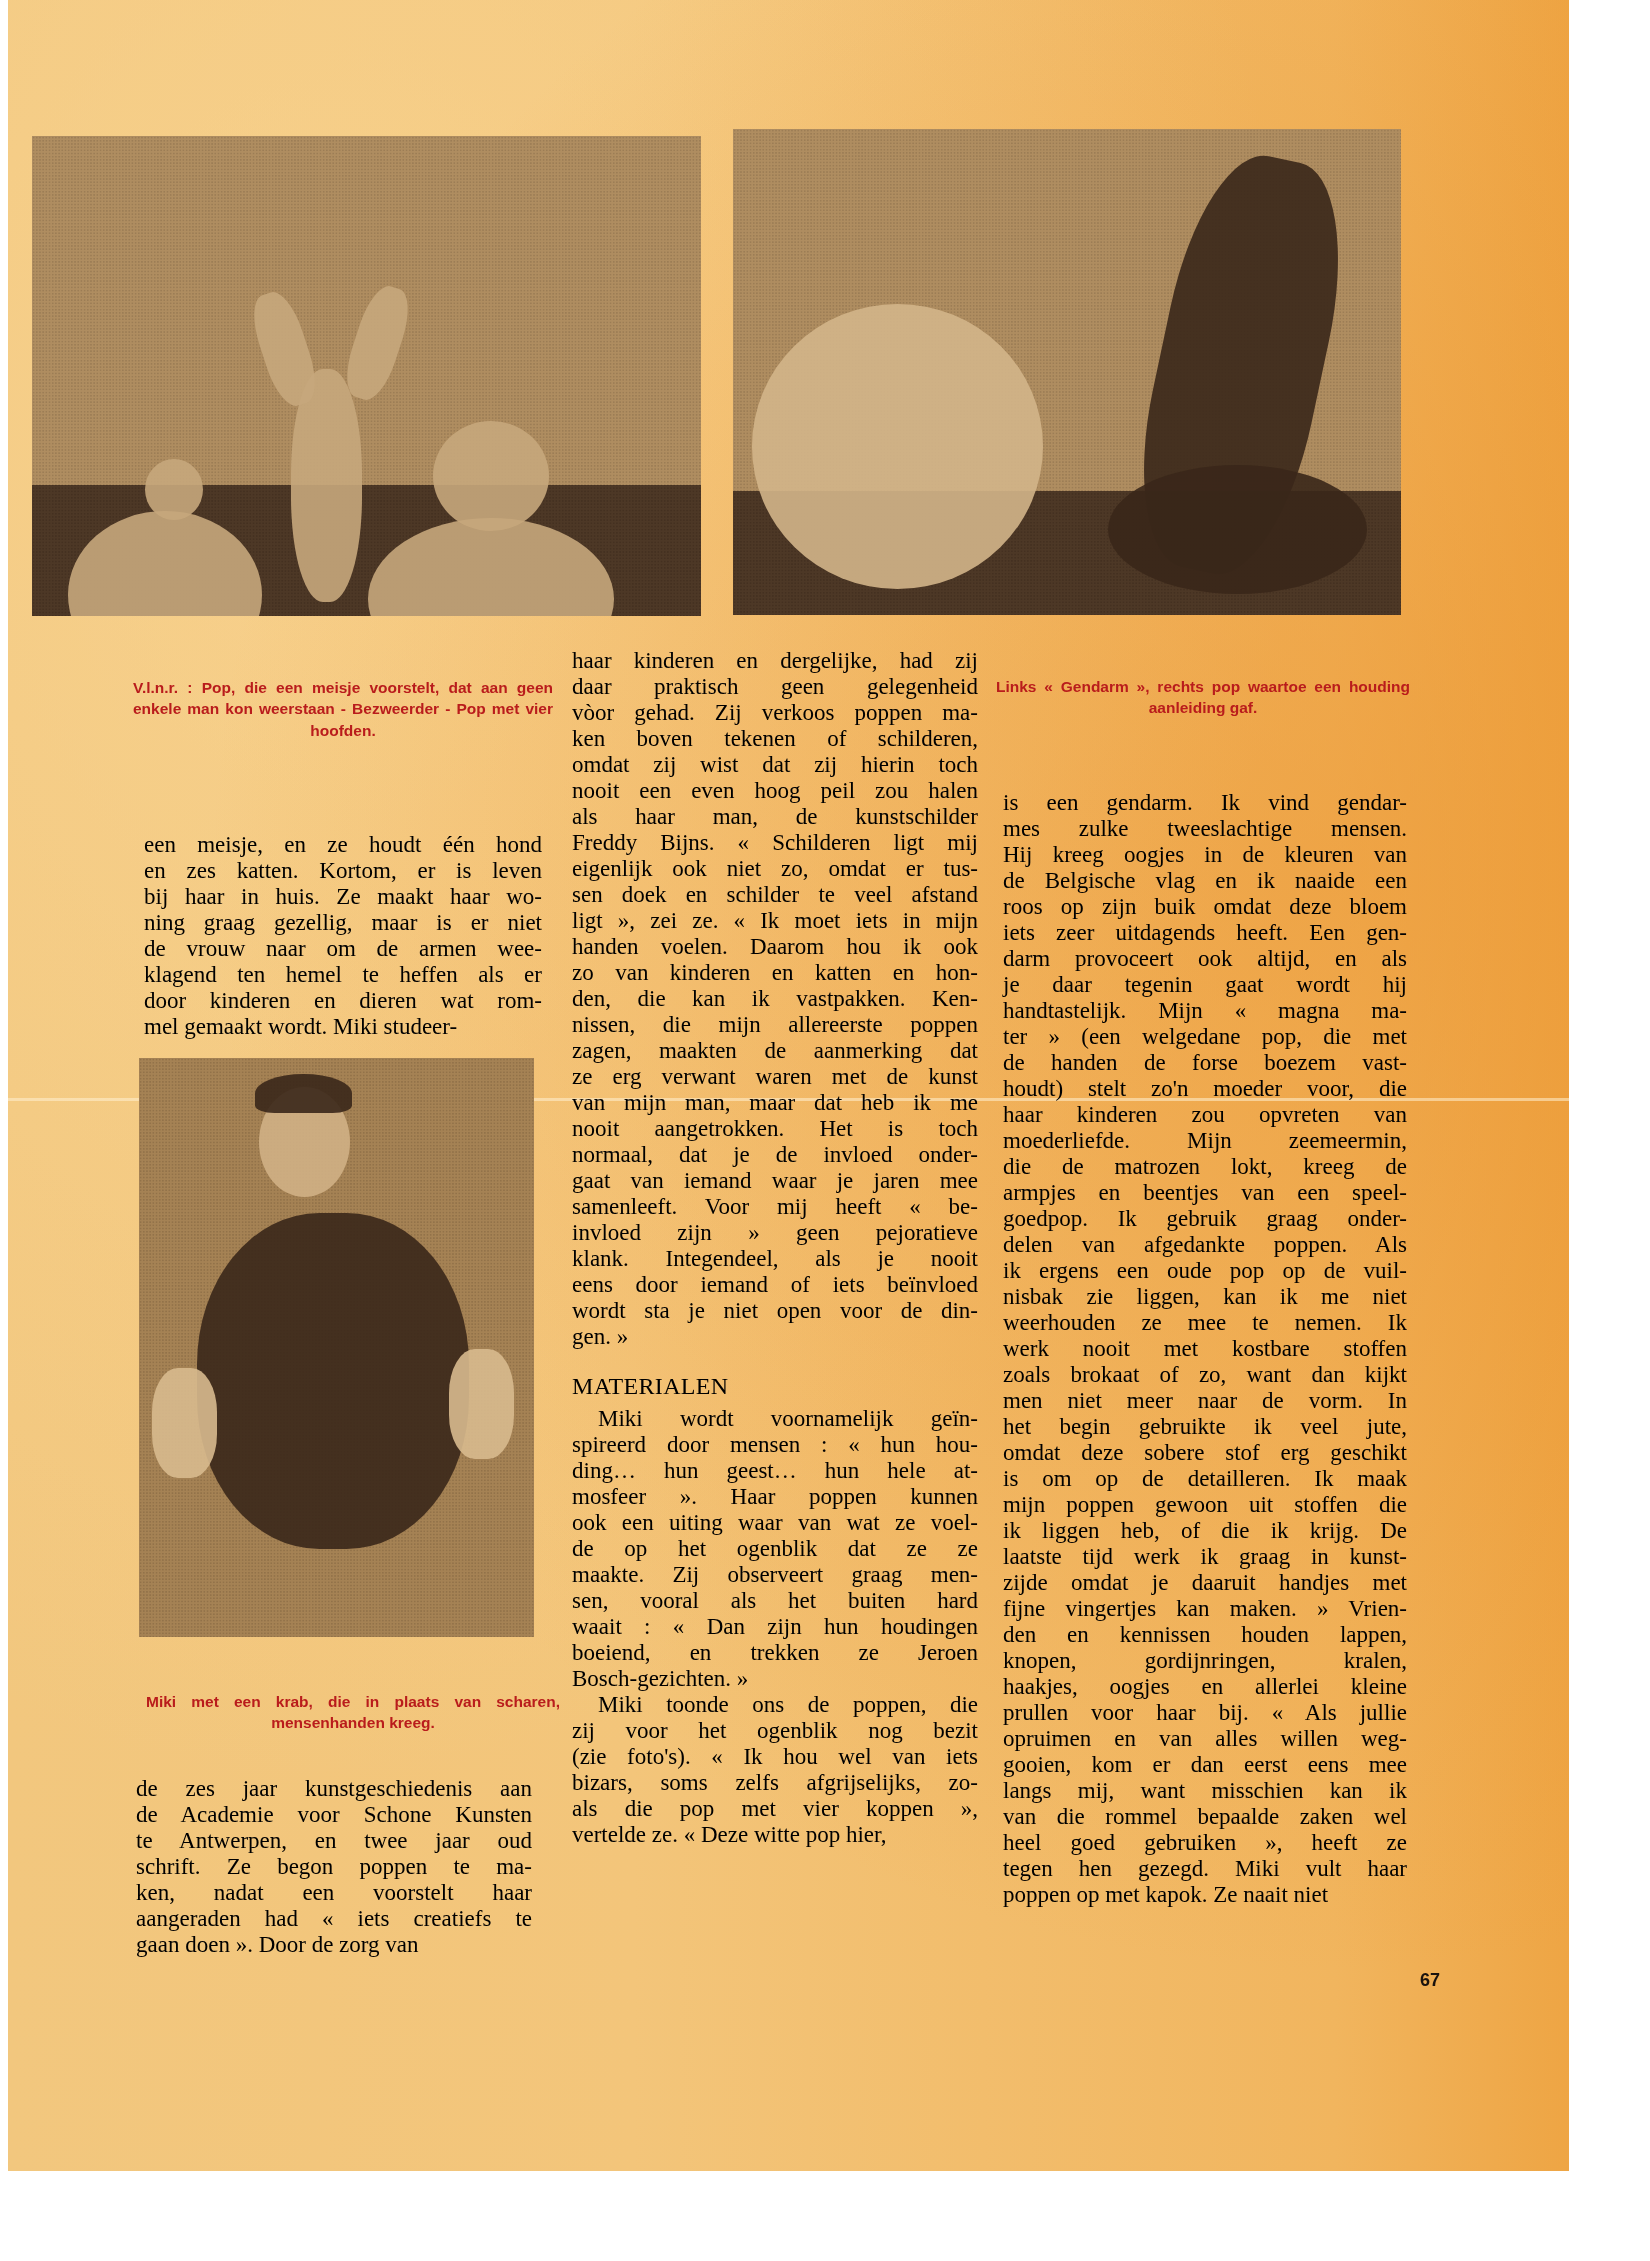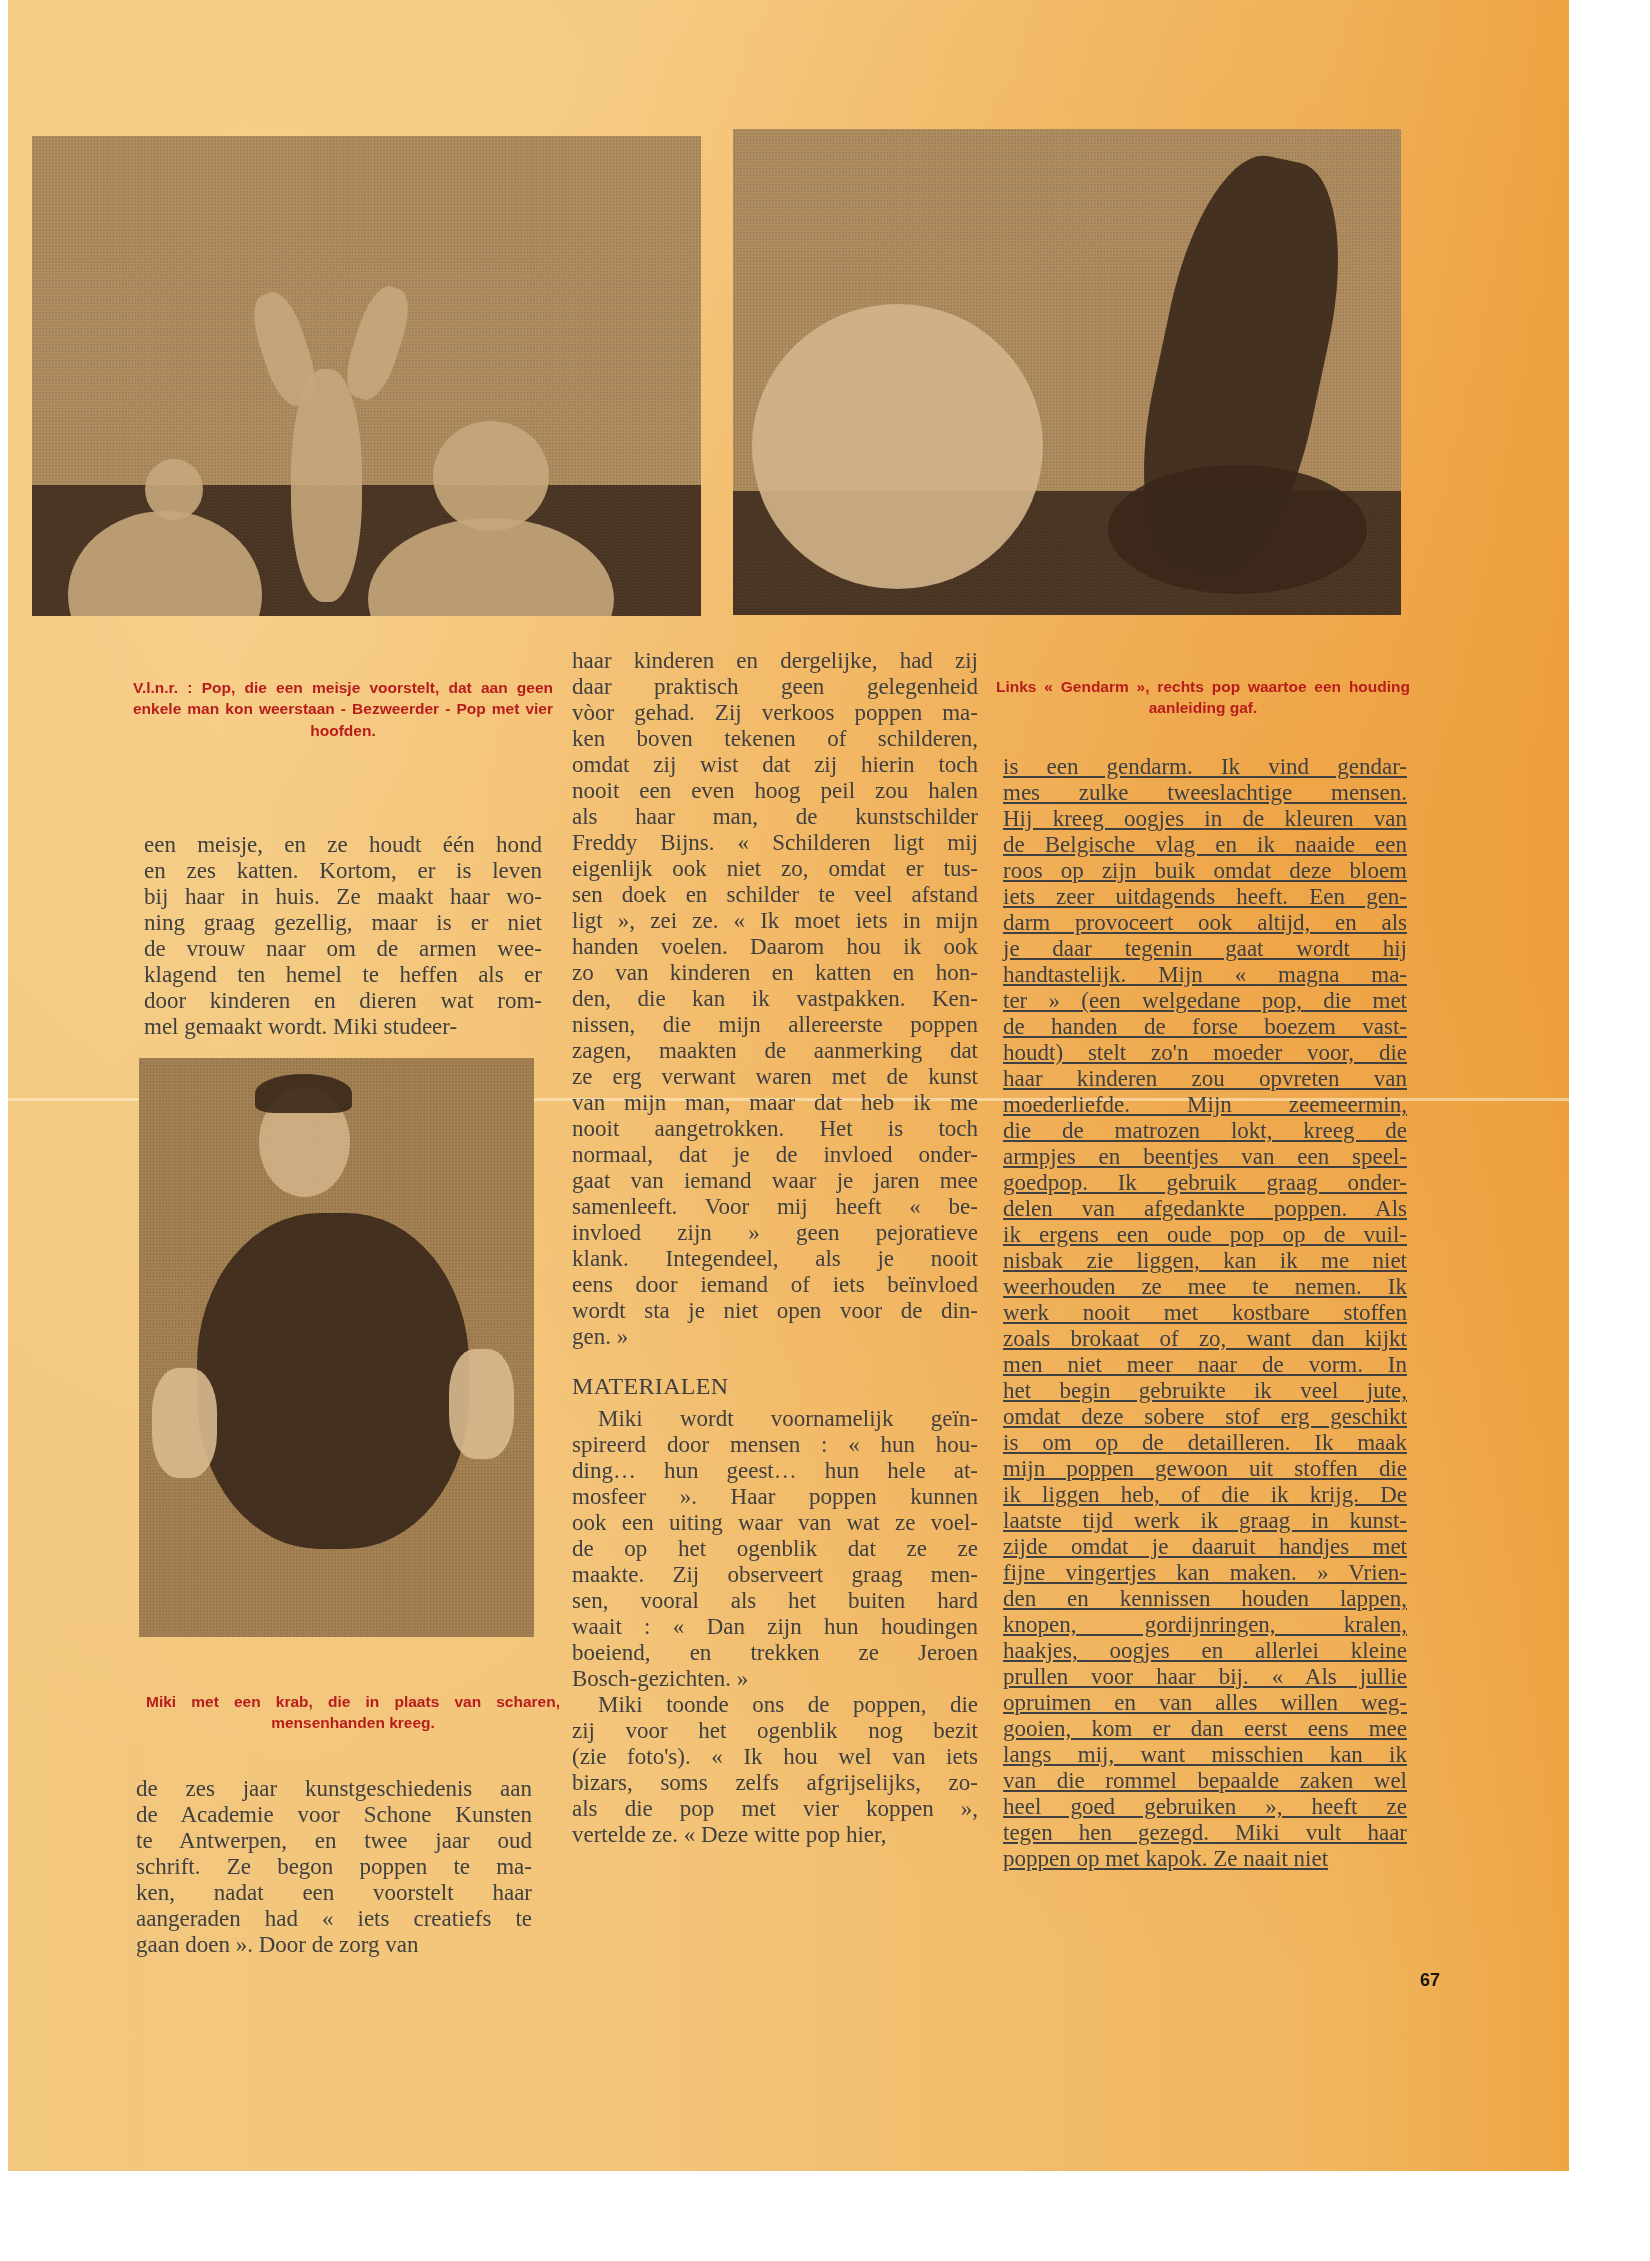--- a/index.html
+++ b/index.html
@@ -24,21 +24,21 @@
   }
   .photo .wall { position:absolute; left:0; right:0; top:0; background:#b89566; opacity:.7; }
   .photo .table { position:absolute; left:0; right:0; bottom:0; background:#3f2d1e; opacity:.85; }
   .blob { position:absolute; border-radius:50%; background:#c6a77c; opacity:.9; }
   .blob.dark { background:#3a271a; }
   .caption {
     position:absolute; font-family:"Liberation Sans", sans-serif; font-weight:bold;
     font-size:15.5px; line-height:21.3px; color:#b91c1c; text-align:justify; text-align-last:center;margin-top:24px;
   }
   .col {
-    position:absolute; font-size:23px; line-height:26px; color:#404040;
+    position:absolute; font-size:23px; line-height:26px; color:#000000;
     text-align:justify;
   }
   .col .line { display:block; text-align:justify; text-align-last:justify; white-space:nowrap; }
   .col .line.last { text-align-last:left; }
   .col .indent { padding-left:26px; }
   .heading { font-size:24px; letter-spacing:0.3px; margin:23px 0 6.5px 0; display:block; }
   .pagenum {
     position:absolute; font-family:"Liberation Sans", sans-serif; font-weight:bold;
     font-size:18px; color:#1b130d;
   }
@@ -150,21 +150,21 @@
   <div id="col-mid-3">
       <span class="line indent">Miki toonde ons de poppen, die</span>
       <span class="line">zij voor het ogenblik nog bezit</span>
       <span class="line">(zie foto's). « Ik hou wel van iets</span>
       <span class="line">bizars, soms zelfs afgrijselijks, zo-</span>
       <span class="line">als die pop met vier koppen »,</span>
       <span class="line last">vertelde ze. « Deze witte pop hier,</span>
     </div>
 </div>
 
-<div class="col" style="left:1003px; top:754px; width:404px;text-decoration:underline;" id="col-right">
+<div class="col" style="left:1003px; top:790px; width:404px;" id="col-right">
     <span class="line">is een gendarm. Ik vind gendar-</span>
     <span class="line">mes zulke tweeslachtige mensen.</span>
     <span class="line">Hij kreeg oogjes in de kleuren van</span>
     <span class="line">de Belgische vlag en ik naaide een</span>
     <span class="line">roos op zijn buik omdat deze bloem</span>
     <span class="line">iets zeer uitdagends heeft. Een gen-</span>
     <span class="line">darm provoceert ook altijd, en als</span>
     <span class="line">je daar tegenin gaat wordt hij</span>
     <span class="line">handtastelijk. Mijn « magna ma-</span>
     <span class="line">ter » (een welgedane pop, die met</span>

